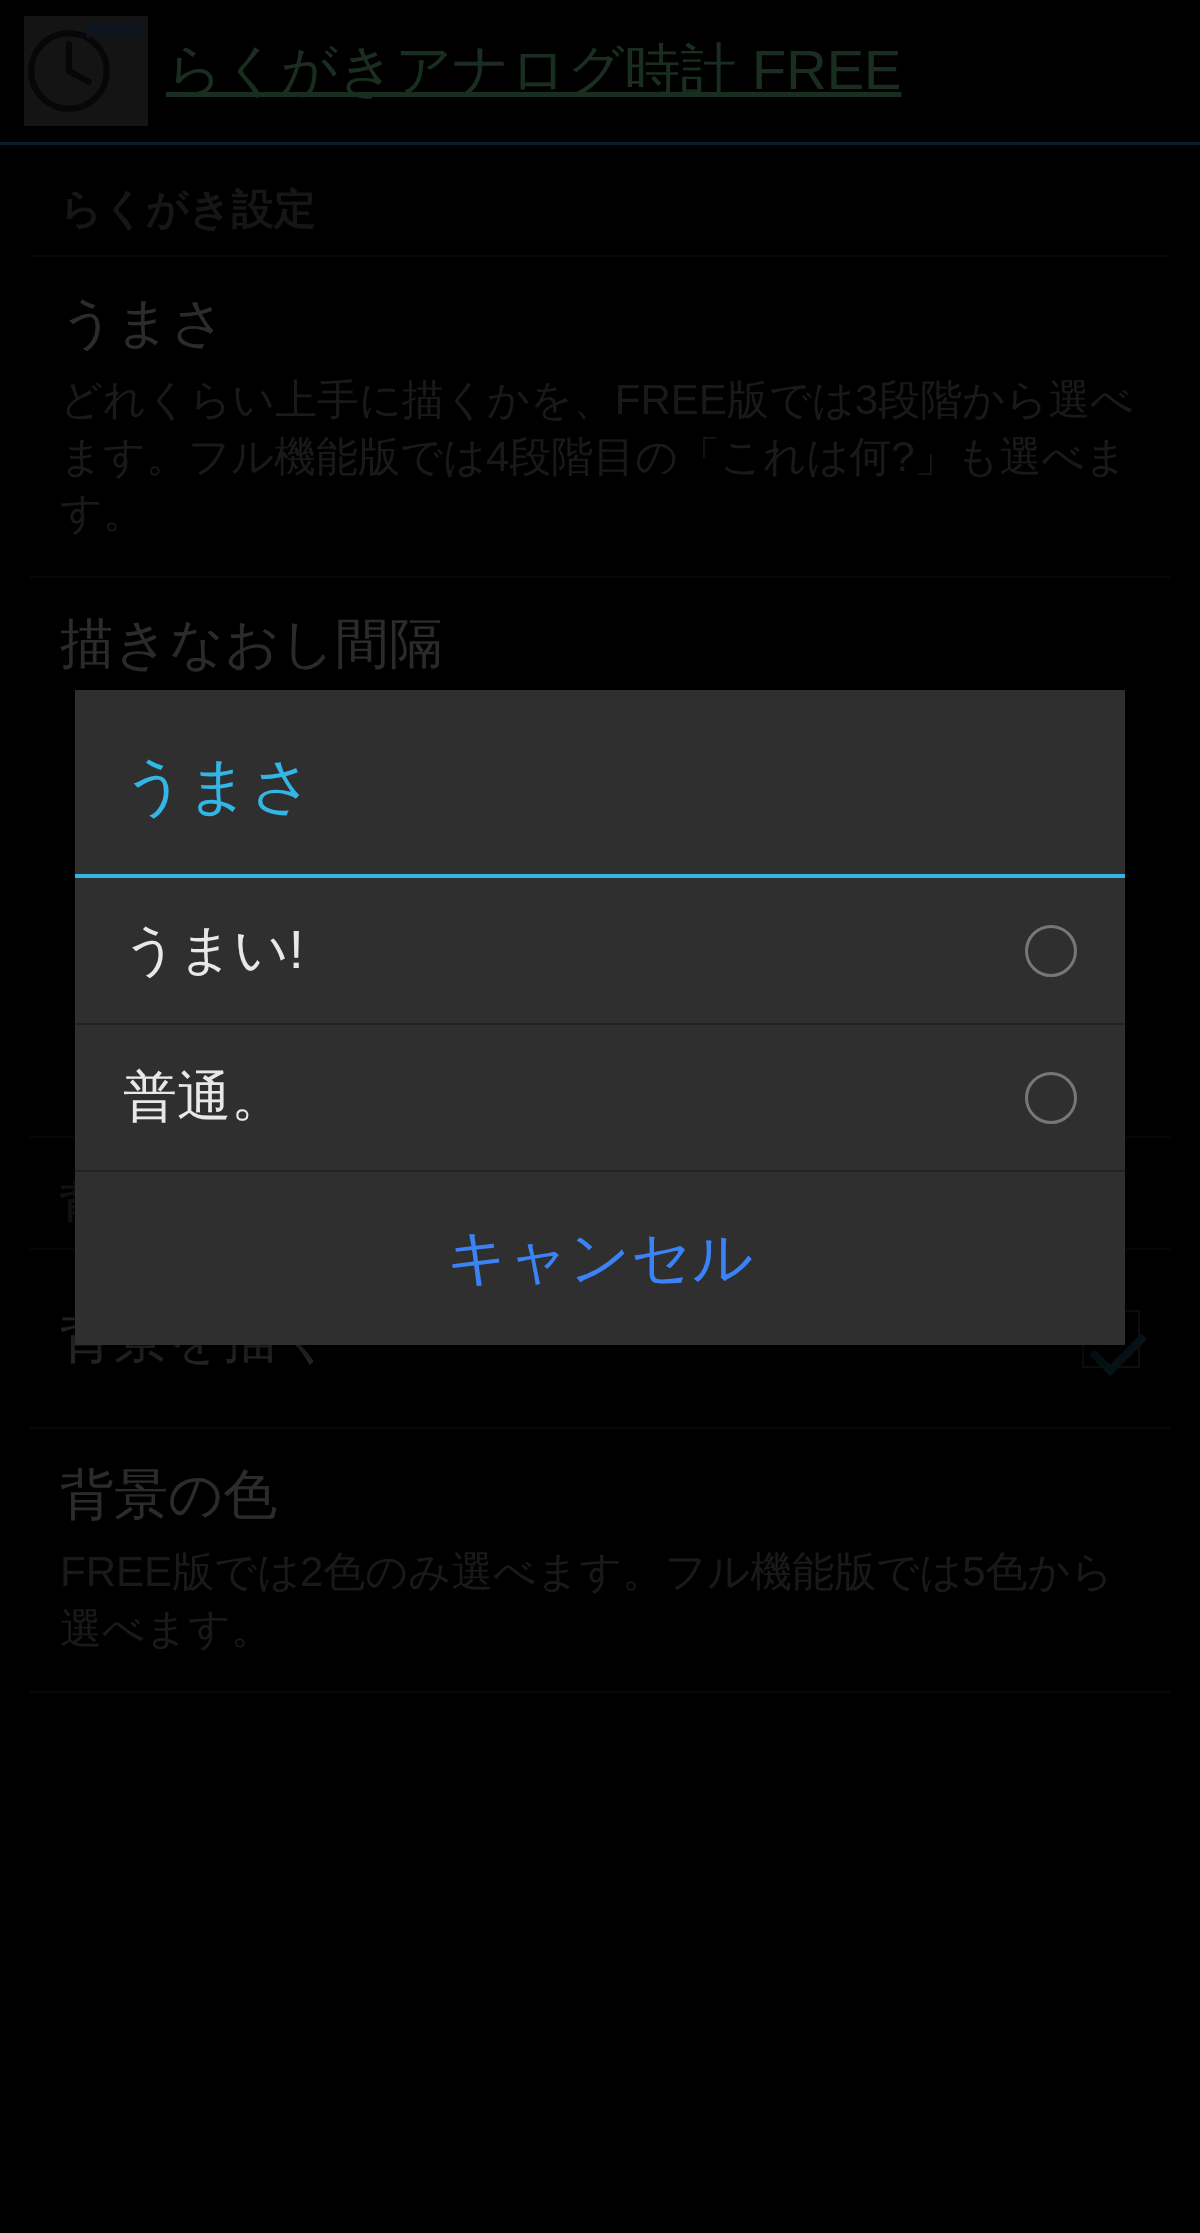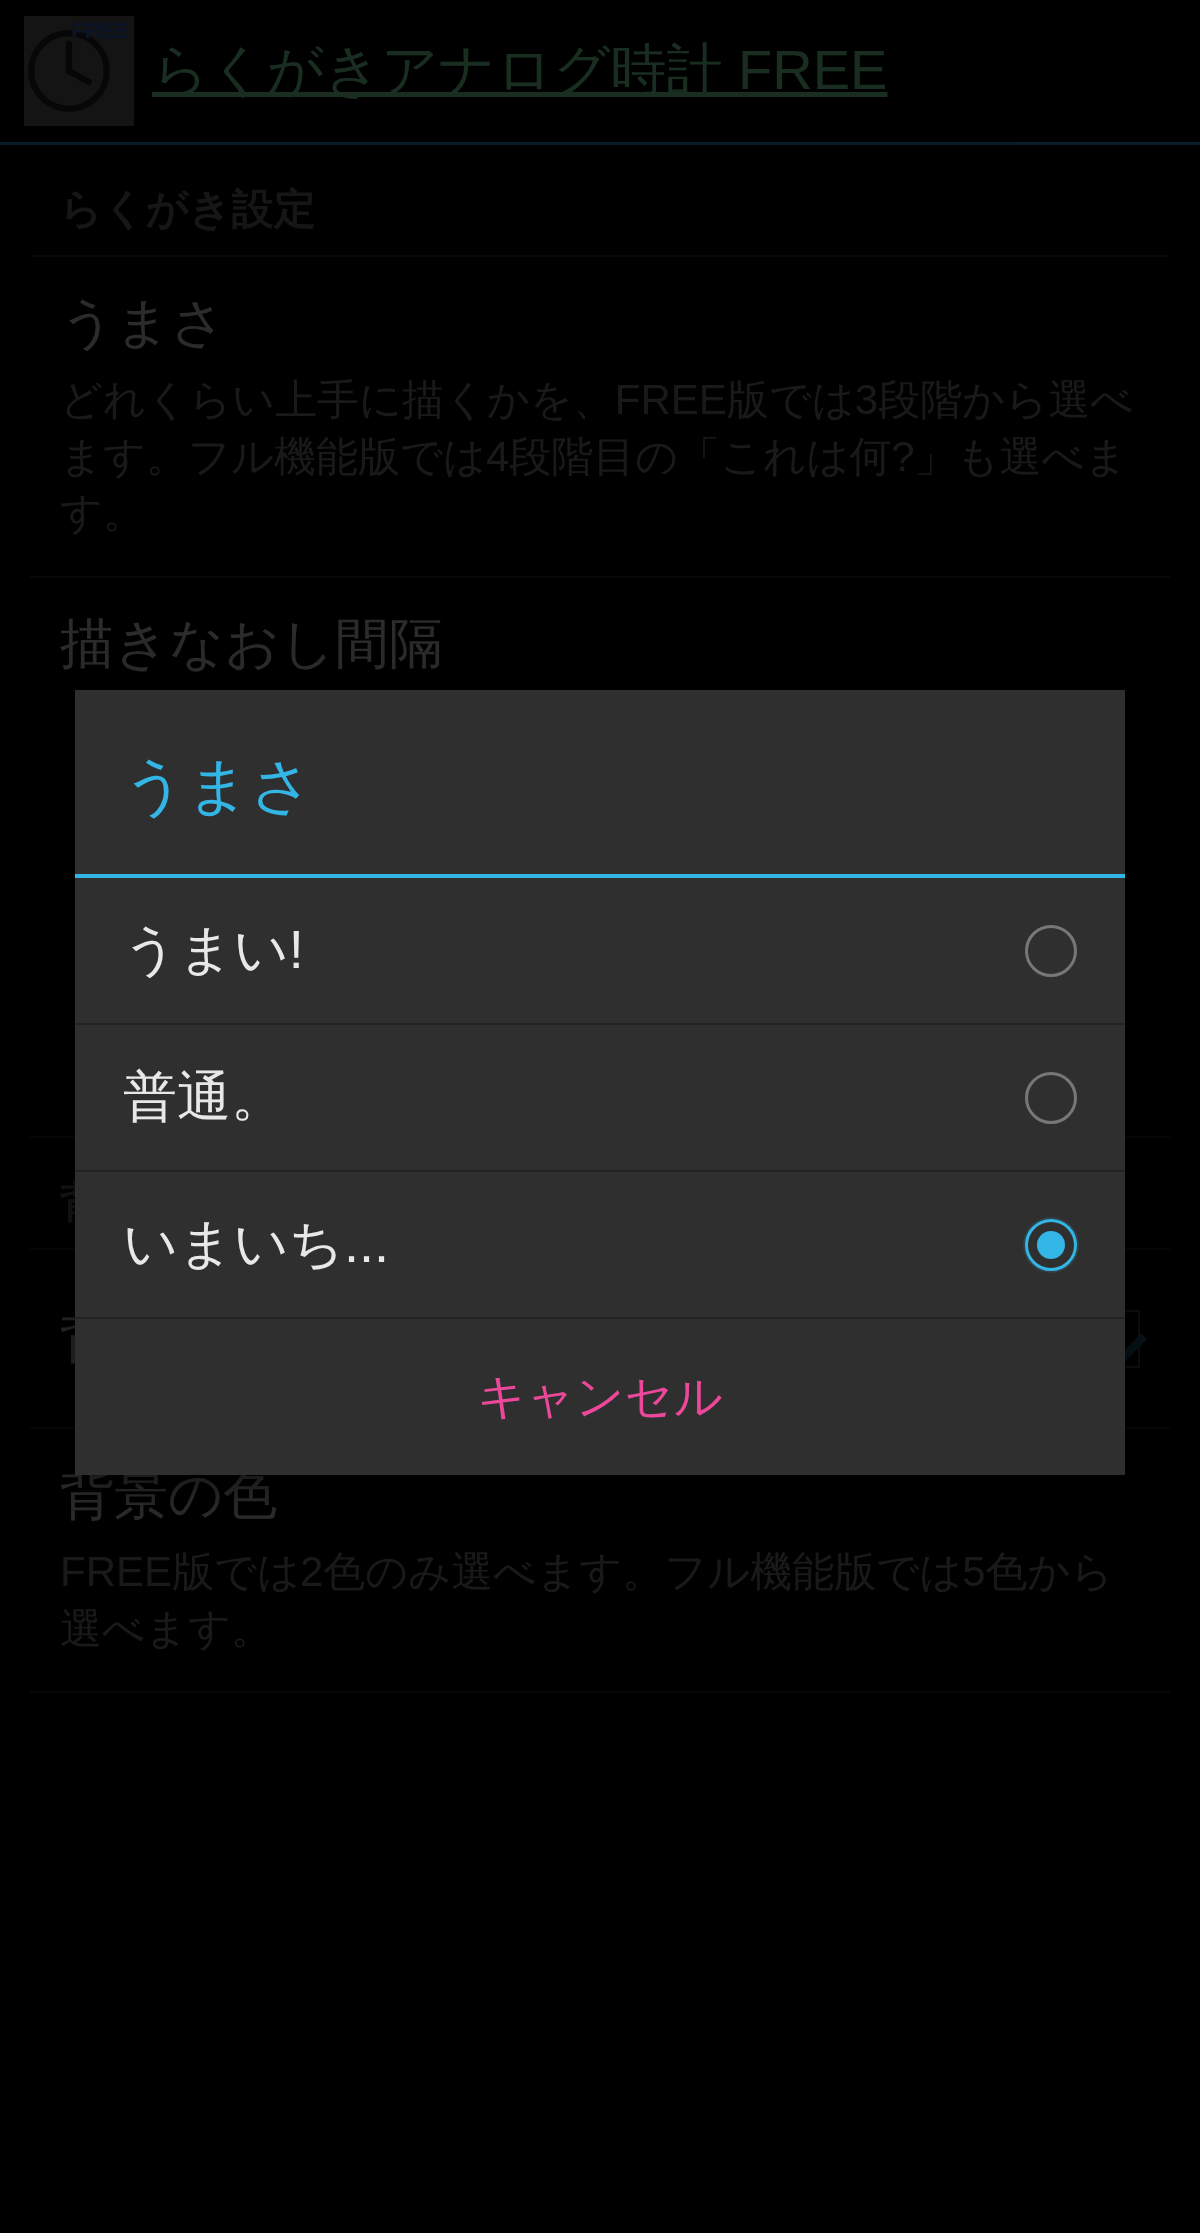--- a/index.html
+++ b/index.html
@@ -11,21 +11,21 @@
       overflow: hidden;
       position: relative;
     }
     .header {
       display: flex;
       align-items: center;
       padding: 16px 24px;
       border-bottom: 3px solid #2a9fd6;
     }
     .app-icon {
-      width: 110px;
+      width: 124px;
       height: 110px;
       background: #6e6e6e;
       display: flex;
       align-items: center;
       margin-right: 18px;
       position: relative;
     }
     .app-icon .free-tag {
       position: absolute;
       top: 2px;
@@ -137,22 +137,22 @@
       content: '';
       position: absolute;
       top: 50%; left: 50%;
       transform: translate(-50%, -50%);
       width: 28px; height: 28px;
       border-radius: 50%;
       background: #33b5e5;
     }
     .dialog-button {
       text-align: center;
-      color: #ec4899;
-      font-size: 48px;
+      color: #3b82f6;
+      font-size: 60px;
       padding: 46px 0;
     }
     .dimmed { opacity: 0.42; }
   </style>
 </head>
 <body>
 
 <div class="header dimmed">
   <div class="app-icon">
     <svg width="90" height="90" viewBox="0 0 100 100">
@@ -195,20 +195,16 @@
     <div class="dialog-title">うまさ</div>
 
     <div class="radio-option">
       <div class="radio-label">うまい!</div>
       <div class="radio"></div>
     </div>
     <div class="radio-option">
       <div class="radio-label">普通。</div>
       <div class="radio"></div>
     </div>
-    <div class="radio-option">
-      <div class="radio-label">いまいち...</div>
-      <div class="radio selected"></div>
-    </div>
 
     <div class="dialog-button">キャンセル</div>
   </div>
 </div>
 
 </body></html>

